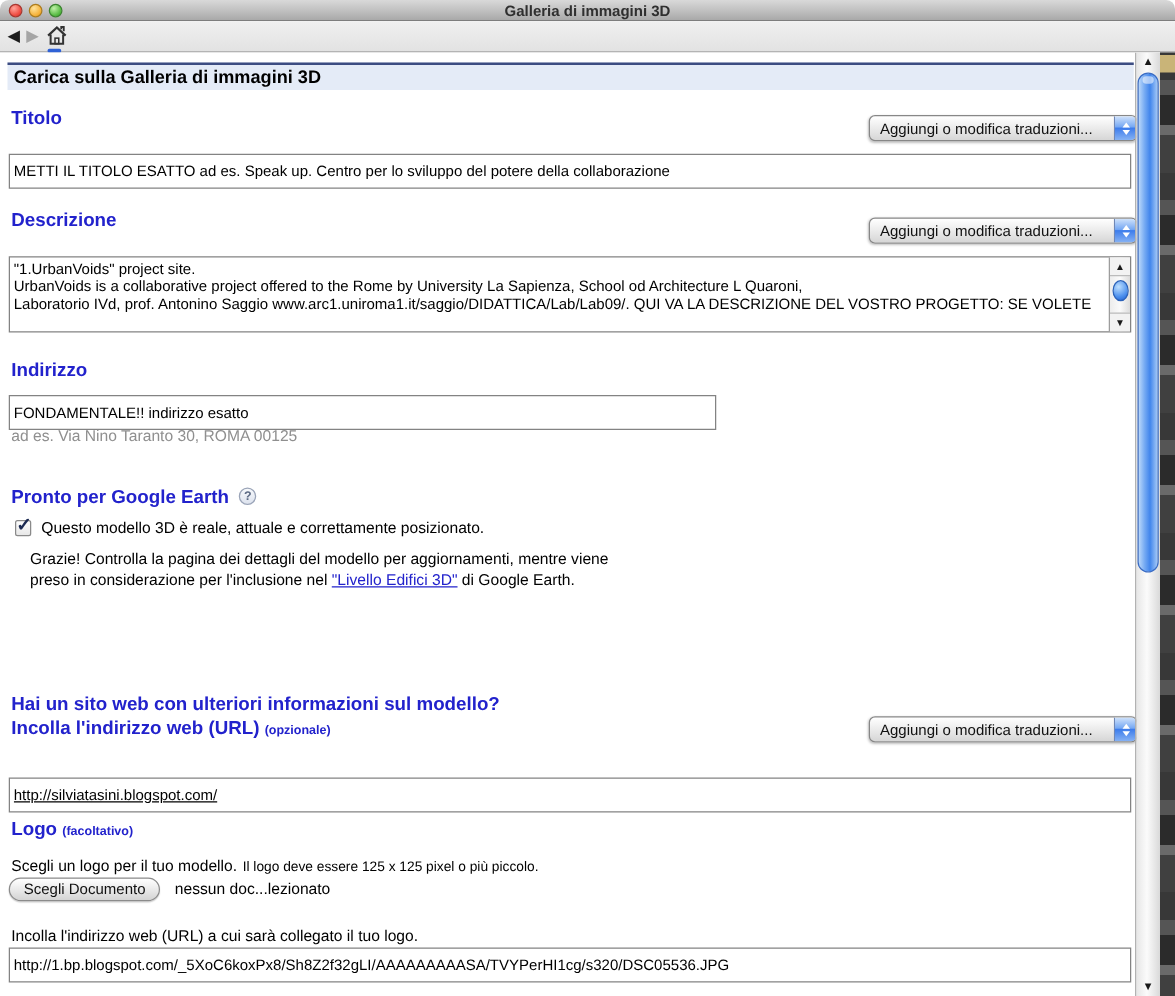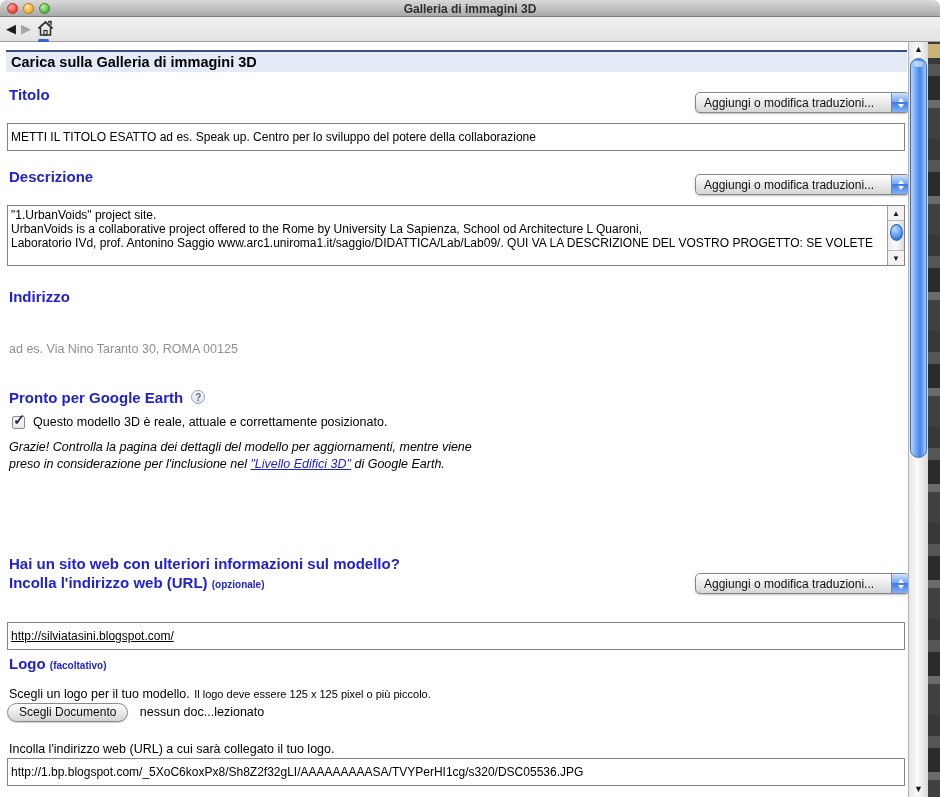--- a/index.html
+++ b/index.html
@@ -84,22 +84,22 @@
   .cb { width:13px; height:13px; border:1px solid #8a8a8a; border-radius:2px;
     background:linear-gradient(#fdfdfd,#e8e8e8); position:relative; margin-right:8px; margin-top:1px; }
   .cb .mark { position:absolute; left:0px; top:-6px; font-size:15px; font-weight:bold;
     color:#1b2a52; }
 
   .help { display:inline-block; width:14px; height:14px; border-radius:50%;
     border:1px solid #9aa4b8; background:linear-gradient(#f7f9fc,#dde3ee);
     color:#5d6b85; font-size:10px; font-weight:bold; text-align:center;
     line-height:14px; vertical-align:2px; margin-left:8px; }
 
-  .info-p { position:absolute; left:9px; width:474px; font-size:12.5px;
-    line-height:16.5px; color:#000;font-style:italic; }
+  .info-p { position:absolute; left:24px; width:474px; font-size:12.5px;
+    line-height:16.5px; color:#000; }
   .info-p a { color:#2222cc; }
 
   
   .aq-btn { display:inline-block; height:19px; line-height:17px; padding:0 11px;
     border:1px solid #8b8b8b; border-radius:10px;
     background:linear-gradient(#ffffff,#ececec 45%,#d4d4d4);
     font-size:12px; color:#111; box-shadow:0 1px 1px rgba(0,0,0,0.2); }
 
   
   .pg-scroll { position:absolute; right:0; top:0; width:20px; height:755px;
@@ -175,20 +175,21 @@
       <div>Laboratorio IVd, prof. Antonino Saggio www.arc1.uniroma1.it/saggio/DIDATTICA/Lab/Lab09/. QUI VA LA DESCRIZIONE DEL VOSTRO PROGETTO: SE VOLETE</div>
     </div>
     <div class="ta-scroll">
       <div class="ta-btn ta-up">▲</div>
       <div class="ta-ball"></div>
       <div class="ta-btn ta-dn">▼</div>
     </div>
   </div>
 
   <div class="sec-h" style="left:9px; top:246px;">Indirizzo</div>
+  <input class="tbox" style="left: 7px; top: 274px; width: 566px;" value="FONDAMENTALE!! indirizzo esatto">
   <div class="txt hint" style="position:absolute; left:9px; top:300px;">ad es. Via Nino Taranto 30, ROMA 00125</div>
 
   <div class="sec-h" style="left:9px; top:347px;">
     <span>Pronto per Google Earth</span><span class="help">?</span>
   </div>
   <div class="cbrow" style="top:373px;">
     <span class="cb">
         <span class="mark">✓</span>
       </span>
     <span class="txt">Questo modello 3D è reale, attuale e correttamente posizionato.</span>

